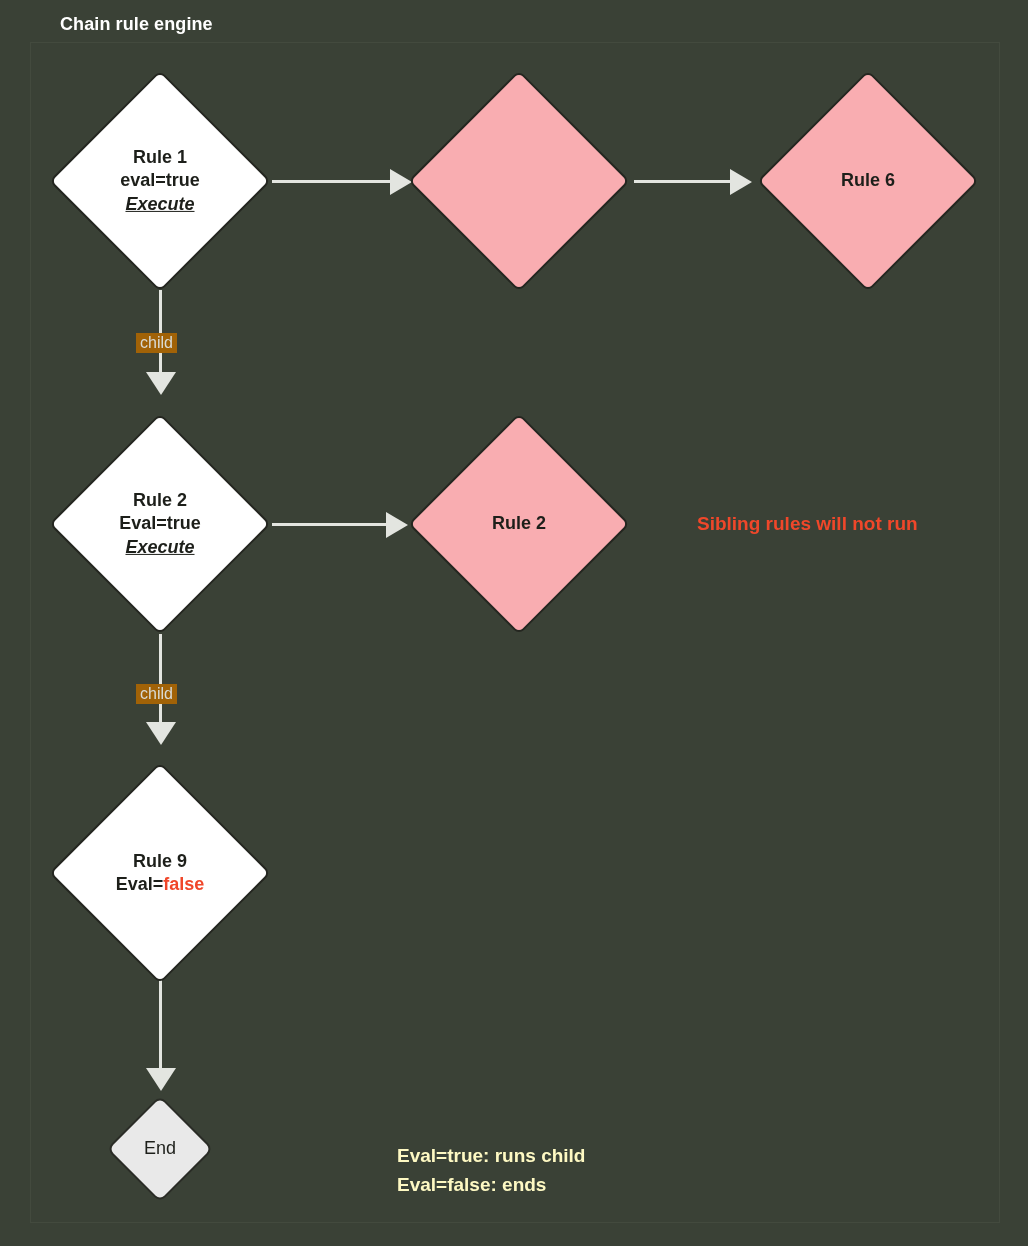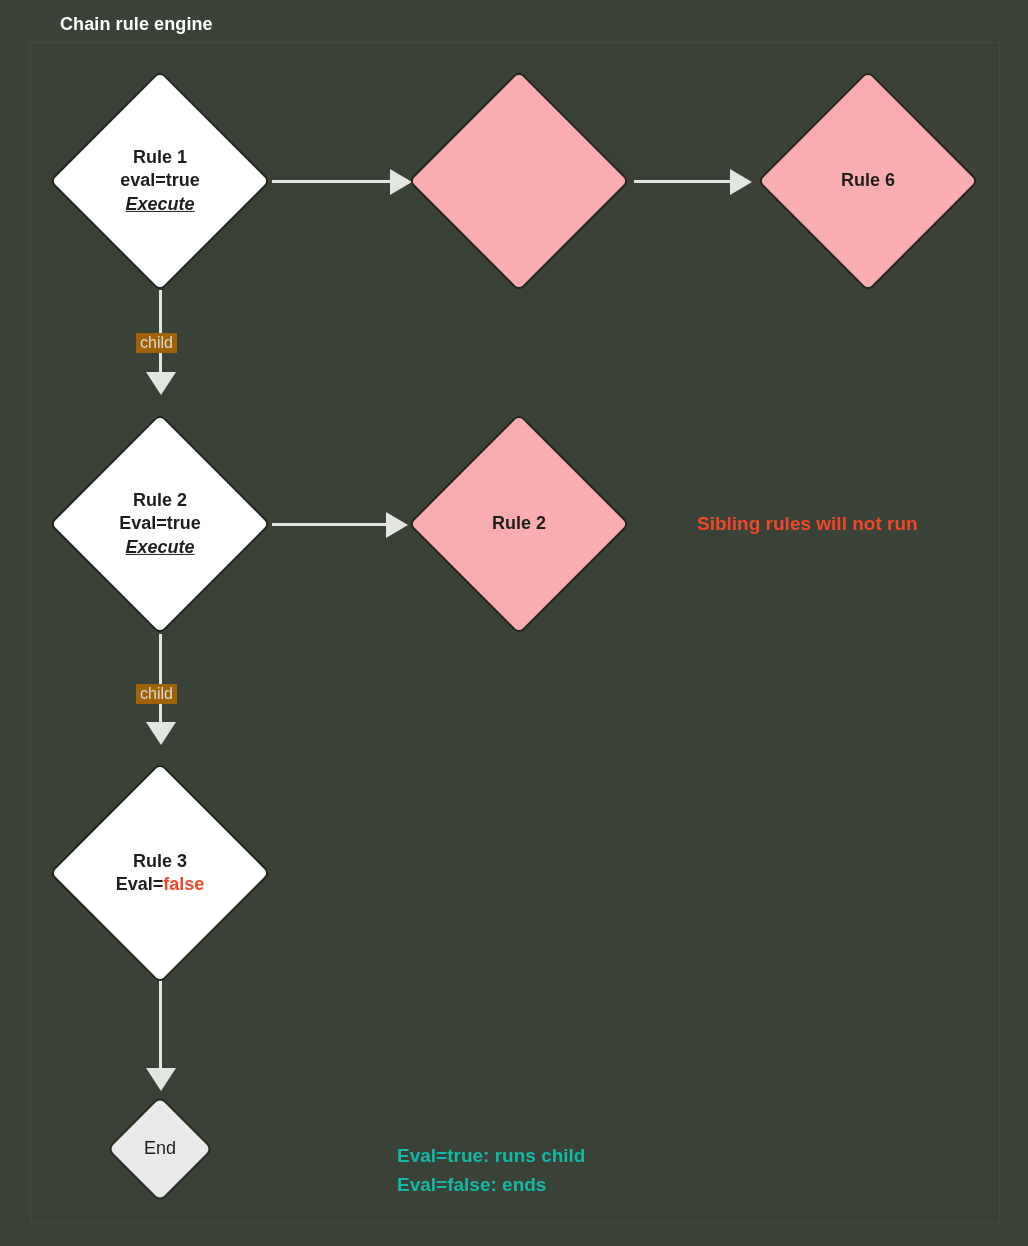--- a/index.html
+++ b/index.html
@@ -126,21 +126,21 @@
     position: absolute;
     font-size: 19px;
     font-weight: bold;
     color: #f0472a;
     white-space: nowrap;
   }
   .legend {
     position: absolute;
     font-size: 19px;
     font-weight: bold;
-    color: #14b8a6;
+    color: #fef9c3;
     line-height: 1.55;
     white-space: nowrap;
   }
 </style>
 </head>
 <body>
 
 <div id="canvas">
 
   <div class="panel-frame"></div>
@@ -195,21 +195,21 @@
   </div>
 
   <div class="node node-pink" style="left:408px; top:413px; width:222px; height:222px;">
     <div class="shape" style="width:157px; height:157px;"></div>
     <div class="label">Rule 2</div>
   </div>
 
   <div class="node node-white" style="left:49px; top:762px; width:222px; height:222px;">
     <div class="shape" style="width:157px; height:157px;"></div>
     <div class="label">
-      <div>Rule 3</div>
+      <div>Rule 9</div>
       <div><span>Eval=</span><span class="false-word">false</span></div>
     </div>
   </div>
 
   <div class="node node-end" style="left:106px; top:1095px; width:108px; height:108px;">
     <div class="shape" style="width:76px; height:76px;"></div>
     <div class="label">End</div>
   </div>
 
   <div class="note-sibling" style="left:697px; top:513px;">Sibling rules will not run</div>

